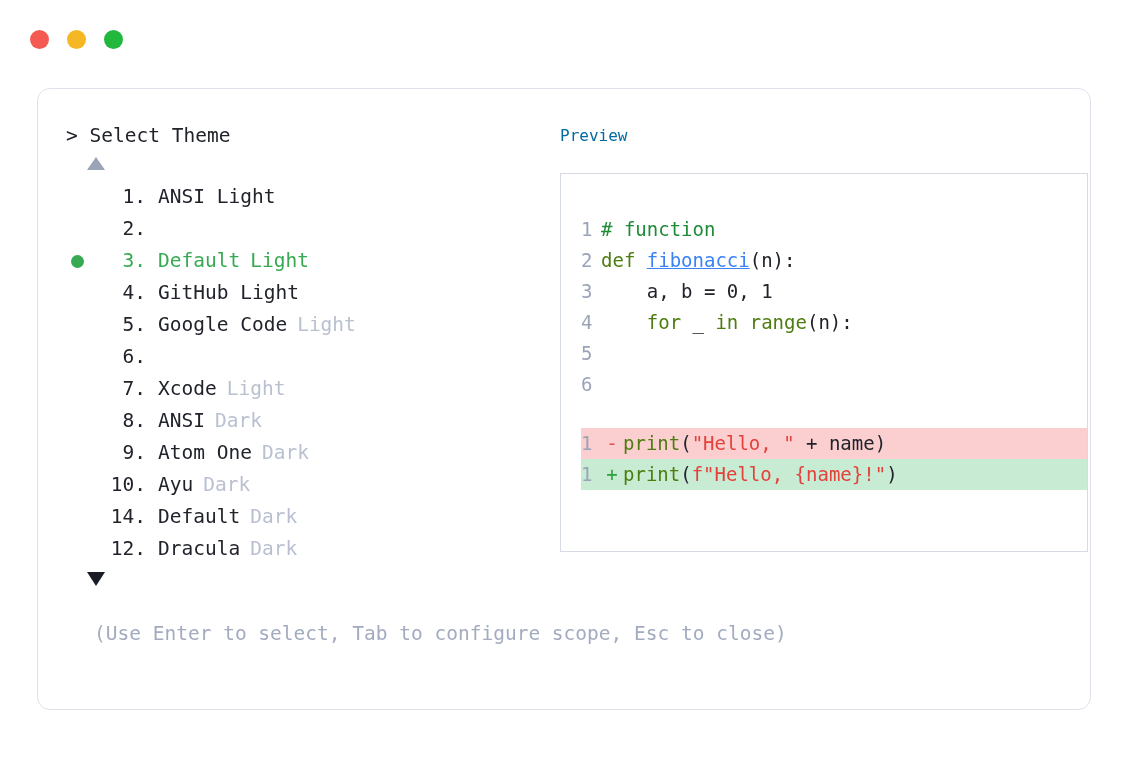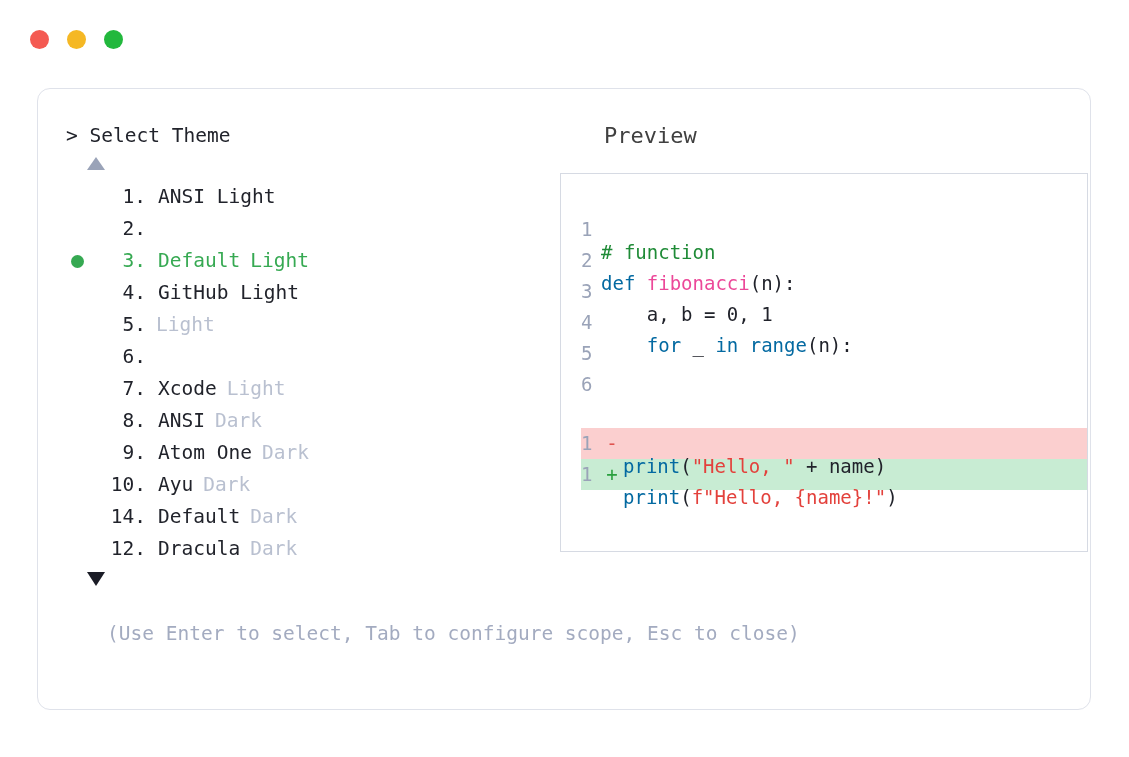--- a/index.html
+++ b/index.html
@@ -97,25 +97,24 @@
   }
   .name-cell { color: #21232b; padding-left: 12px; }
   .tag-cell { color: #b9c0d0; padding-left: 10px; }
 
   .theme-row.selected .idx-cell,
   .theme-row.selected .name-cell,
   .theme-row.selected .tag-cell { color: #36a952; }
 
   
   .preview-label {
-    font-size: 22px;
+    font-size: 16px;
     line-height: 26px;
-    color: #404040;
-    white-space: pre;
-    margin-left: 44px;
+    color: #0369a1;
+    white-space: pre;
   }
   .code-box {
     margin-top: 24px;
     width: 528px;
     height: 379px;
     border: 1px solid #d6dae3;
     background: #ffffff;
     padding: 40px 0 0 0;
     overflow: hidden;
   }
@@ -126,45 +125,44 @@
     line-height: 31px;
     height: 31px;
     white-space: pre;
   }
   .ln {
     width: 20px; flex: none;
     text-align: right;
     color: #9aa3b8;
     padding-right: 10px;
   }
-  .code-text { white-space: pre; margin-top: 23px; }
+  .code-text { white-space: pre; }
 
   .tok-com  { color: #1f8b37; }
-  .tok-kw   { color: #0369a1; }
-  .tok-fn   { color: #ec4899; }
+  .tok-kw   { color: #4d7c0f; }
+  .tok-fn   { color: #3b82f6; text-decoration: underline; }
   .tok-str  { color: #e3413c; }
   .tok-plain{ color: #21232b; }
 
   .diff-gap { height: 28px; }
   .diff-line { display: flex; font-size: 19px; line-height: 31px; height: 31px; white-space: pre; }
   .diff-line.del { background: #fbcfcf; }
   .diff-line.add { background: #c8ecd3; }
   .diff-sign { width: 22px; flex: none; text-align: center; }
   .diff-line.del .diff-sign { color: #e0534f; }
   .diff-line.add .diff-sign { color: #2aa03f; }
 
   
   .hint {
     position: absolute;
     left: 56px; bottom: 62px;
     font-size: 19.5px;
     line-height: 26px;
     color: #a3abc0;
     white-space: pre;
-    margin-left: 13px;
   }
 </style>
 </head>
 <body>
 
 <div class="app">
 
   <div class="titlebar">
     <span class="dot" style="background:#f45a52"></span>
     <span class="dot" style="background:#f5b824"></span>
@@ -180,21 +178,21 @@
 
           <div class="arrow-row">
             <span class="arrow-up"></span>
           </div>
 
           <div class="theme-list" id="theme-list">
               <div class="theme-row"><span class="bullet-cell"></span><span class="idx-cell">1.</span><span class="name-cell">ANSI Light</span></div>
               <div class="theme-row"><span class="bullet-cell"></span><span class="idx-cell">2.</span></div>
               <div class="theme-row selected"><span class="bullet-cell"><span class="bullet" style="background: rgb(54, 169, 82);"></span></span><span class="idx-cell">3.</span><span class="name-cell">Default</span><span class="tag-cell">Light</span></div>
               <div class="theme-row"><span class="bullet-cell"></span><span class="idx-cell">4.</span><span class="name-cell">GitHub Light</span></div>
-              <div class="theme-row"><span class="bullet-cell"></span><span class="idx-cell">5.</span><span class="tag-cell">Light</span></div>
+              <div class="theme-row"><span class="bullet-cell"></span><span class="idx-cell">5.</span><span class="name-cell">Google Code</span><span class="tag-cell">Light</span></div>
               <div class="theme-row"><span class="bullet-cell"></span><span class="idx-cell">6.</span></div>
               <div class="theme-row"><span class="bullet-cell"></span><span class="idx-cell">7.</span><span class="name-cell">Xcode</span><span class="tag-cell">Light</span></div>
               <div class="theme-row"><span class="bullet-cell"></span><span class="idx-cell">8.</span><span class="name-cell">ANSI</span><span class="tag-cell">Dark</span></div>
               <div class="theme-row"><span class="bullet-cell"></span><span class="idx-cell">9.</span><span class="name-cell">Atom One</span><span class="tag-cell">Dark</span></div>
               <div class="theme-row"><span class="bullet-cell"></span><span class="idx-cell">10.</span><span class="name-cell">Ayu</span><span class="tag-cell">Dark</span></div>
               <div class="theme-row"><span class="bullet-cell"></span><span class="idx-cell">14.</span><span class="name-cell">Default</span><span class="tag-cell">Dark</span></div>
               <div class="theme-row"><span class="bullet-cell"></span><span class="idx-cell">12.</span><span class="name-cell">Dracula</span><span class="tag-cell">Dark</span></div>
             </div>
 
           <div class="arrow-row">

